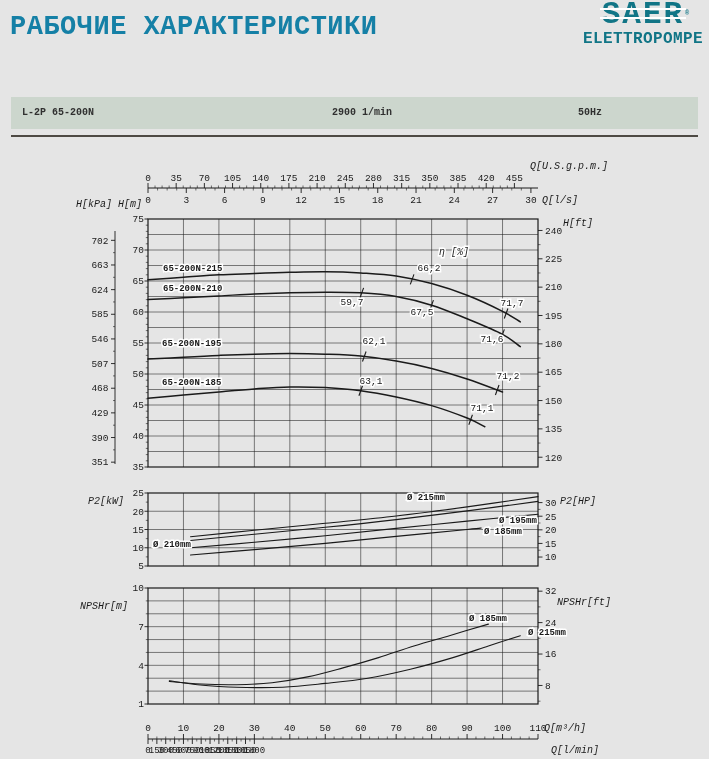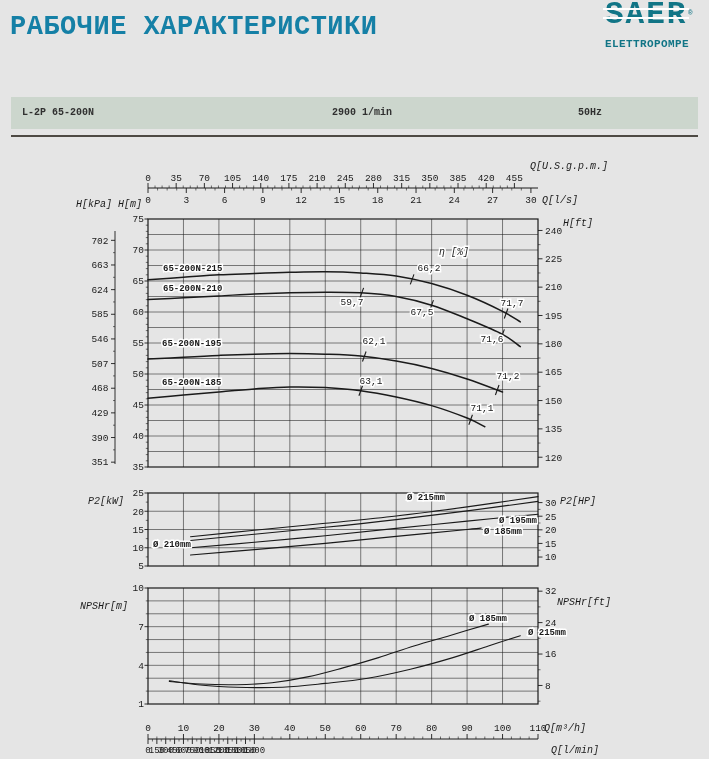--- a/index.html
+++ b/index.html
@@ -1,26 +1,26 @@
 <!DOCTYPE html>
 <html><head>
 <meta charset="utf-8">
 <style>
   html,body{margin:0;padding:0;background:#fff;}
   .canvas{position:relative;width:709px;height:759px;background:#e5e5e5;overflow:hidden;
           font-family:Liberation Mono, monospace;}
   .title{position:absolute;left:10px;top:12px;font-size:27px;font-weight:700;
          letter-spacing:.5px;color:#1580a6;}
-  .logo{position:absolute;right:20px;top:0;text-align:left;}
+  .logo{position:absolute;right:6px;top:0;text-align:center;}
   .logo-word{position:relative;display:inline-block;font-size:31px;font-weight:900;
              letter-spacing:2px;color:#117586;line-height:30px;}
   .logo-word .stripe{position:absolute;left:-2px;right:-2px;height:2px;background:#fff;}
   .logo-word .s1{top:8px;} .logo-word .s2{top:17px;}
   .logo-reg{position:absolute;right:-7px;top:-2px;font-size:7px;font-weight:400;color:#117586;}
-  .logo-sub{font-size:11px;font-weight:700;letter-spacing:.4px;color:#117586;margin-top:8px;}
+  .logo-sub{font-size:16px;font-weight:700;letter-spacing:.4px;color:#117586;margin-top:0px;}
   .bar{position:absolute;left:11px;top:97px;width:687px;height:32px;background:#ccd6cd;}
   .bar span{position:absolute;top:0;line-height:32px;font-size:10px;font-weight:700;color:#303030;}
   .bar .b-model{left:11px;} .bar .b-speed{left:285px;margin-left:36px;} .bar .b-freq{left:567px;}
   .rule{position:absolute;left:11px;top:135px;width:687px;height:2px;background:#4e4a44;}
   svg text{fill:#1a1a1a;}
 </style>
 </head>
 <body>
 
 <div class="canvas">

